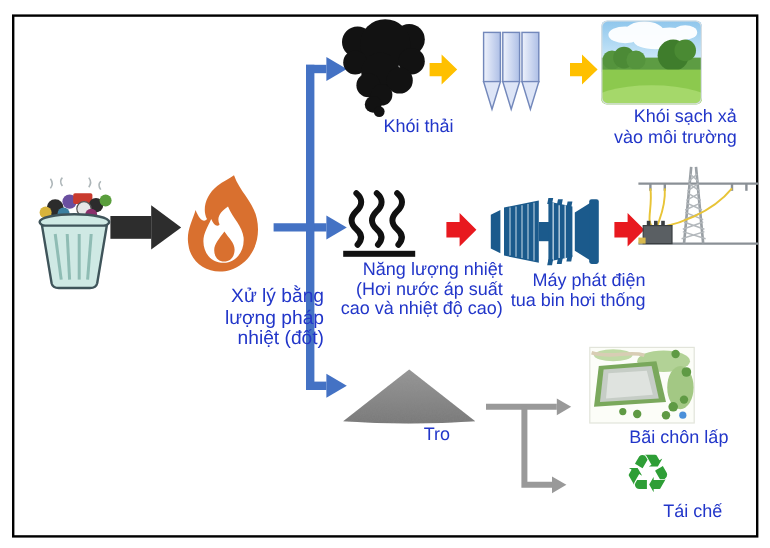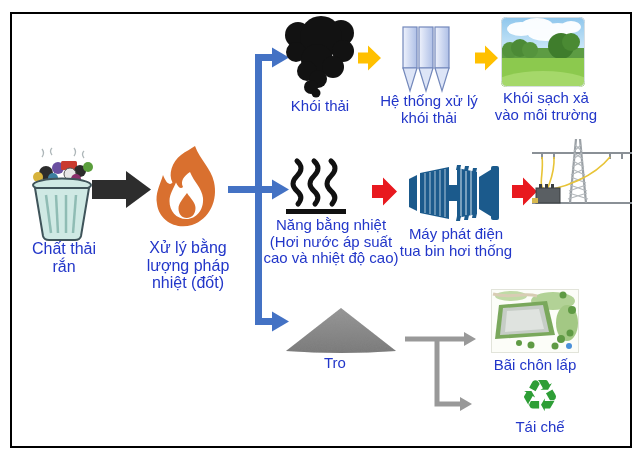--- a/index.html
+++ b/index.html
@@ -2,21 +2,21 @@
 <html style="--label-text: #2236C9; --connector-blue: #4472C4; --arrow-yellow: #FFC000; --arrow-red: #E8191F; --arrow-black: #2D2D2D; --arrow-gray: #999999; --fire-orange: #D9702F; --turbine-blue: #1B5A8C; --recycle-green: #2E9E36;"><head>
 <meta charset="utf-8">
 <style>
   html,body{margin:0;padding:0;background:#fff;}
   #stage{position:relative;width:642px;height:457px;background:#fff;overflow:hidden;
          font-family:"Liberation Sans",sans-serif;}
   #frame{position:absolute;left:10px;top:12px;width:618px;height:432px;
          border:2px solid #000;background:#fff;}
   .abs{position:absolute;}
   svg{display:block;overflow:visible;}
-  .label{position:absolute;text-align:center;color:var(--label-text,#2236C9);
+  .label{position:absolute;text-align:right;color:var(--label-text,#2236C9);
          font-size:15px;line-height:1.1;white-space:pre-line;}
   .label.lg{font-size:16px;}
   .f-blue{fill:var(--connector-blue);} .st-blue{stroke:var(--connector-blue);}
   .f-yellow{fill:var(--arrow-yellow);} .f-red{fill:var(--arrow-red);}
   .f-black{fill:var(--arrow-black);} .f-gray{fill:var(--arrow-gray);}
   .st-gray{stroke:var(--arrow-gray);} .f-fire{fill:var(--fire-orange);}
   .f-turb{fill:var(--turbine-blue);}
   #recycle-glyph{position:absolute;left:516px;top:374px;width:48px;text-align:center;
     font-family:"DejaVu Sans",sans-serif;font-size:44px;line-height:1;
     color:var(--recycle-green,#2E9E36);}
@@ -270,31 +270,27 @@
         <circle cx="81" cy="21" r="4"></circle>
       <circle cx="72" cy="6" r="3.5"></circle>
         <circle cx="40" cy="56" r="3.5"></circle>
       <circle cx="28" cy="54" r="3"></circle>
     </g>
     <circle cx="78" cy="57" r="3" fill="#4a90d9"></circle>
   </svg>
 
   <div id="recycle-glyph">♻</div>
 
-  <div class="label lg" style="left:5px;top:240px;width:118px">Chất thải
-rắn</div>
   <div class="label lg" style="left:106px;top:239px;width:164px">Xử lý bằng
 lượng pháp
 nhiệt (đốt)</div>
   <div class="label" style="left:262px;top:98px;width:116px">Khói thải</div>
-  <div class="label" style="left:362px;top:93px;width:134px">Hệ thống xử lý
-khói thải</div>
   <div class="label" style="left:478px;top:90px;width:136px">Khói sạch xả
 vào môi trường</div>
-  <div class="label" style="left:243px;top:217px;width:176px">Năng bằng nhiệt
+  <div class="label" style="left:243px;top:217px;width:176px">Năng lượng nhiệt
 (Hơi nước áp suất
 cao và nhiệt độ cao)</div>
   <div class="label" style="left:374px;top:226px;width:164px">Máy phát điện
 tua bin hơi thống</div>
   <div class="label" style="left:295px;top:355px;width:80px">Tro</div>
   <div class="label" style="left:463px;top:357px;width:144px">Bãi chôn lấp</div>
   <div class="label" style="left:478px;top:419px;width:124px">Tái chế</div>
 </div>
 
 </body></html>

